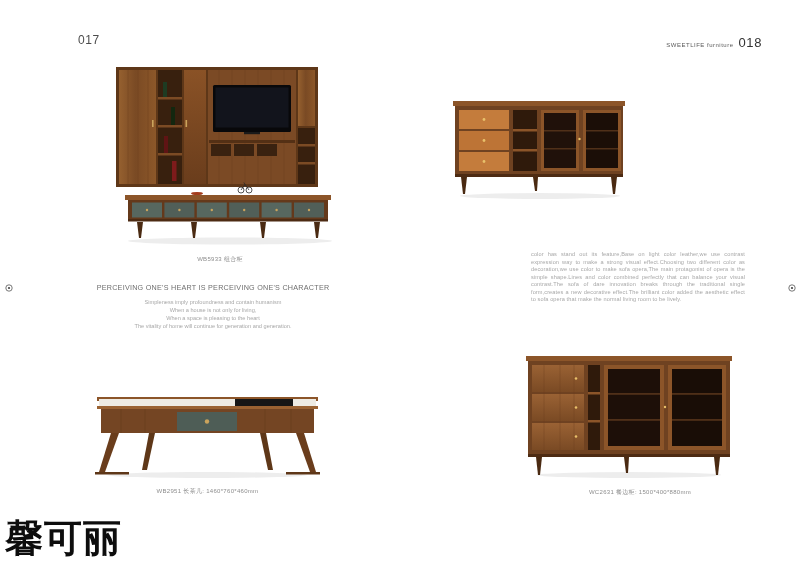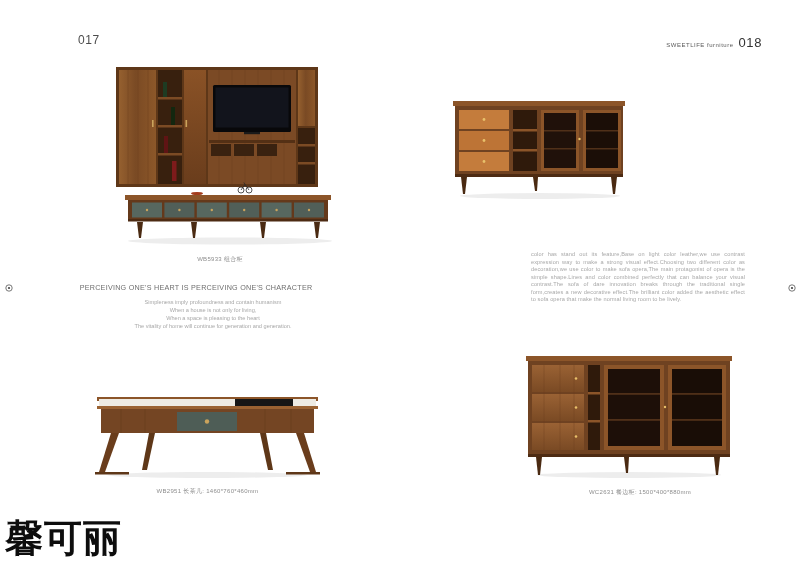--- a/index.html
+++ b/index.html
@@ -111,21 +111,21 @@
       <circle cx="214" cy="154" r="1.2" fill="#caa35c"></circle>
     <rect x="33" y="163" width="200" height="2.5" fill="#4d2b13"></rect>
     <polygon points="42,166 48,166 46,182 44,182" fill="#4a2a12"></polygon>
     <polygon points="96,166 102,166 100,182 98,182" fill="#4a2a12"></polygon>
     <polygon points="165,166 171,166 169,182 167,182" fill="#4a2a12"></polygon>
     <polygon points="219,166 225,166 223,182 221,182" fill="#4a2a12"></polygon>
   </svg>
 
   <div class="abs caption" style="left:95px;top:255px;width:250px;">WB5933 组合柜</div>
 
-  <div class="abs heading" style="left:46px;top:283px;width:300px;">PERCEIVING ONE'S HEART IS PERCEIVING ONE'S CHARACTER</div>
+  <div class="abs heading" style="left:63px;top:283px;width:300px;">PERCEIVING ONE'S HEART IS PERCEIVING ONE'S CHARACTER</div>
 
   <div class="abs" style="left:63px;top:298px;width:300px;">
     <div class="tagline">Simpleness imply profoundness and contain humanism</div>
     <div class="tagline">When a house is not only for living,</div>
     <div class="tagline">When a space is pleasing to the heart</div>
     <div class="tagline">The vitality of home will continue for generation and generation.</div>
   </div>
 
   <svg class="abs" style="left:85px;top:385px;" width="245" height="95" viewBox="0 0 245 95">
     <ellipse cx="122" cy="90" rx="100" ry="3" fill="#000" opacity="0.07"></ellipse>

